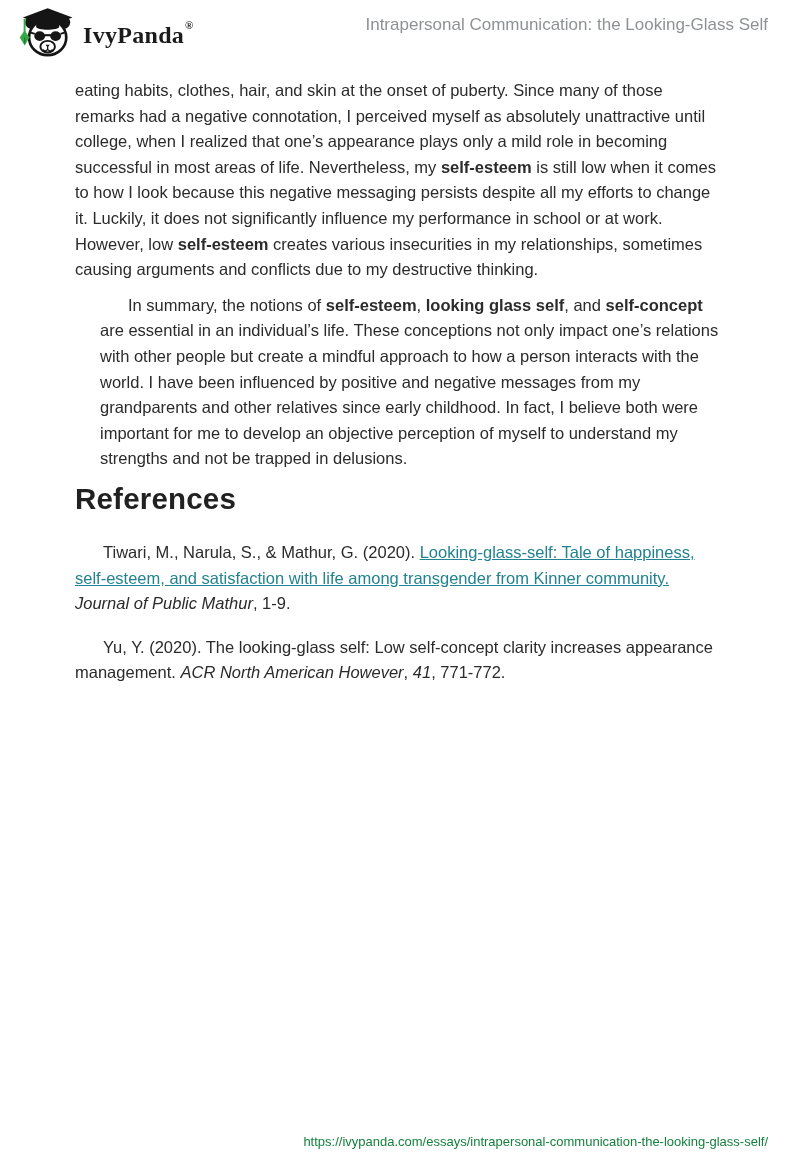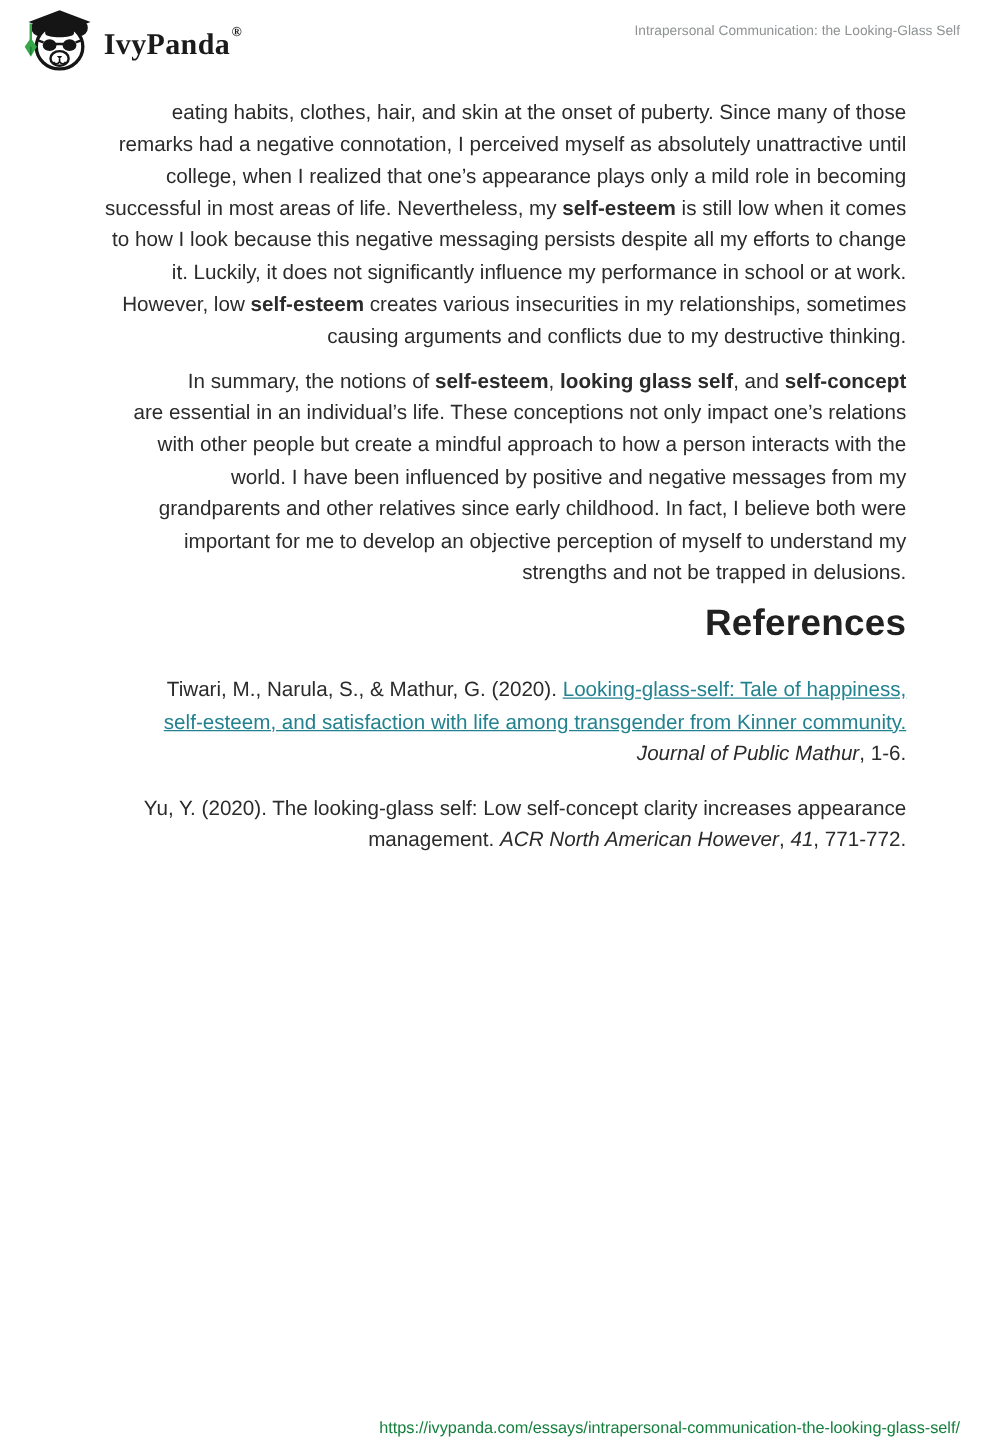--- a/index.html
+++ b/index.html
@@ -30,33 +30,33 @@
   }
   .brand-reg {
     font-family:"Liberation Serif", serif;
     font-weight:700;
     font-size:11px;
     color:#1b1b1b;
     vertical-align:top;
     position:relative; top:9px; left:1px;
   }
   .doc-title {
-    font-size:11px;
+    font-size:17px;
     color:#8f9294;
     margin-top:10px;
     line-height:16px;
   }
   
   .content {
     margin:14px 75px 0 75px;
     width:650px;
     font-size:16.5px;
     line-height:25.6px;
     color:#2b2b2b;
-    text-align:right;
+    text-align:left;
   }
   p.para { margin:0 0 10px 0; }
   p.para.indent { text-indent:28px;margin-left:25px; }
   p.ref { margin:0 0 18px 0; text-indent:28px; }
   .seg-bold { font-weight:700; }
   .seg-italic { font-style:italic; }
   a.ref-link { color:#23828f; text-decoration-color:#23828f; }
   h2.refs-heading {
     font-size:29.5px;
     line-height:34px;
@@ -113,20 +113,20 @@
     <div class="doc-title">Intrapersonal Communication: the Looking-Glass Self</div>
   </div>
 
   <div class="content">
     <div>
         <p class="para"><span class="seg-normal">eating habits, clothes, hair, and skin at the onset of puberty. Since many of those remarks had a negative connotation, I perceived myself as absolutely unattractive until college, when I realized that one’s appearance plays only a mild role in becoming successful in most areas of life. Nevertheless, my </span><span class="seg-bold">self-esteem</span><span class="seg-normal"> is still low when it comes to how I look because this negative messaging persists despite all my efforts to change it. Luckily, it does not significantly influence my performance in school or at work. However, low </span><span class="seg-bold">self-esteem</span><span class="seg-normal"> creates various insecurities in my relationships, sometimes causing arguments and conflicts due to my destructive thinking.</span></p>
         <p class="para indent"><span class="seg-normal">In summary, the notions of </span><span class="seg-bold">self-esteem</span><span class="seg-normal">, </span><span class="seg-bold">looking glass self</span><span class="seg-normal">, and </span><span class="seg-bold">self-concept</span><span class="seg-normal"> are essential in an individual’s life. These conceptions not only impact one’s relations with other people but create a mindful approach to how a person interacts with the world. I have been influenced by positive and negative messages from my grandparents and other relatives since early childhood. In fact, I believe both were important for me to develop an objective perception of myself to understand my strengths and not be trapped in delusions.</span></p>
       </div>
     <h2 class="refs-heading">References</h2>
     <div>
-        <p class="ref"><span class="seg-normal">Tiwari, M., Narula, S., &amp; Mathur, G. (2020). </span><a class="ref-link" href="#">Looking-glass-self: Tale of happiness, self-esteem, and satisfaction with life among transgender from Kinner community.</a><span class="seg-normal"> </span><span class="seg-italic">Journal of Public Mathur</span><span class="seg-normal">, 1-6.</span></p>
+        <p class="ref"><span class="seg-normal">Tiwari, M., Narula, S., &amp; Mathur, G. (2020). </span><a class="ref-link" href="#">Looking-glass-self: Tale of happiness, self-esteem, and satisfaction with life among transgender from Kinner community.</a><span class="seg-normal"> </span><span class="seg-italic">Journal of Public Mathur</span><span class="seg-normal">, 1-9.</span></p>
         <p class="ref"><span class="seg-normal">Yu, Y. (2020). The looking-glass self: Low self-concept clarity increases appearance management. </span><span class="seg-italic">ACR North American However</span><span class="seg-normal">, </span><span class="seg-italic">41</span><span class="seg-normal">, 771-772.</span></p>
       </div>
   </div>
 
   <div class="footer-url">https://ivypanda.com/essays/intrapersonal-communication-the-looking-glass-self/</div>
 
 </div>
 
 </body></html>

